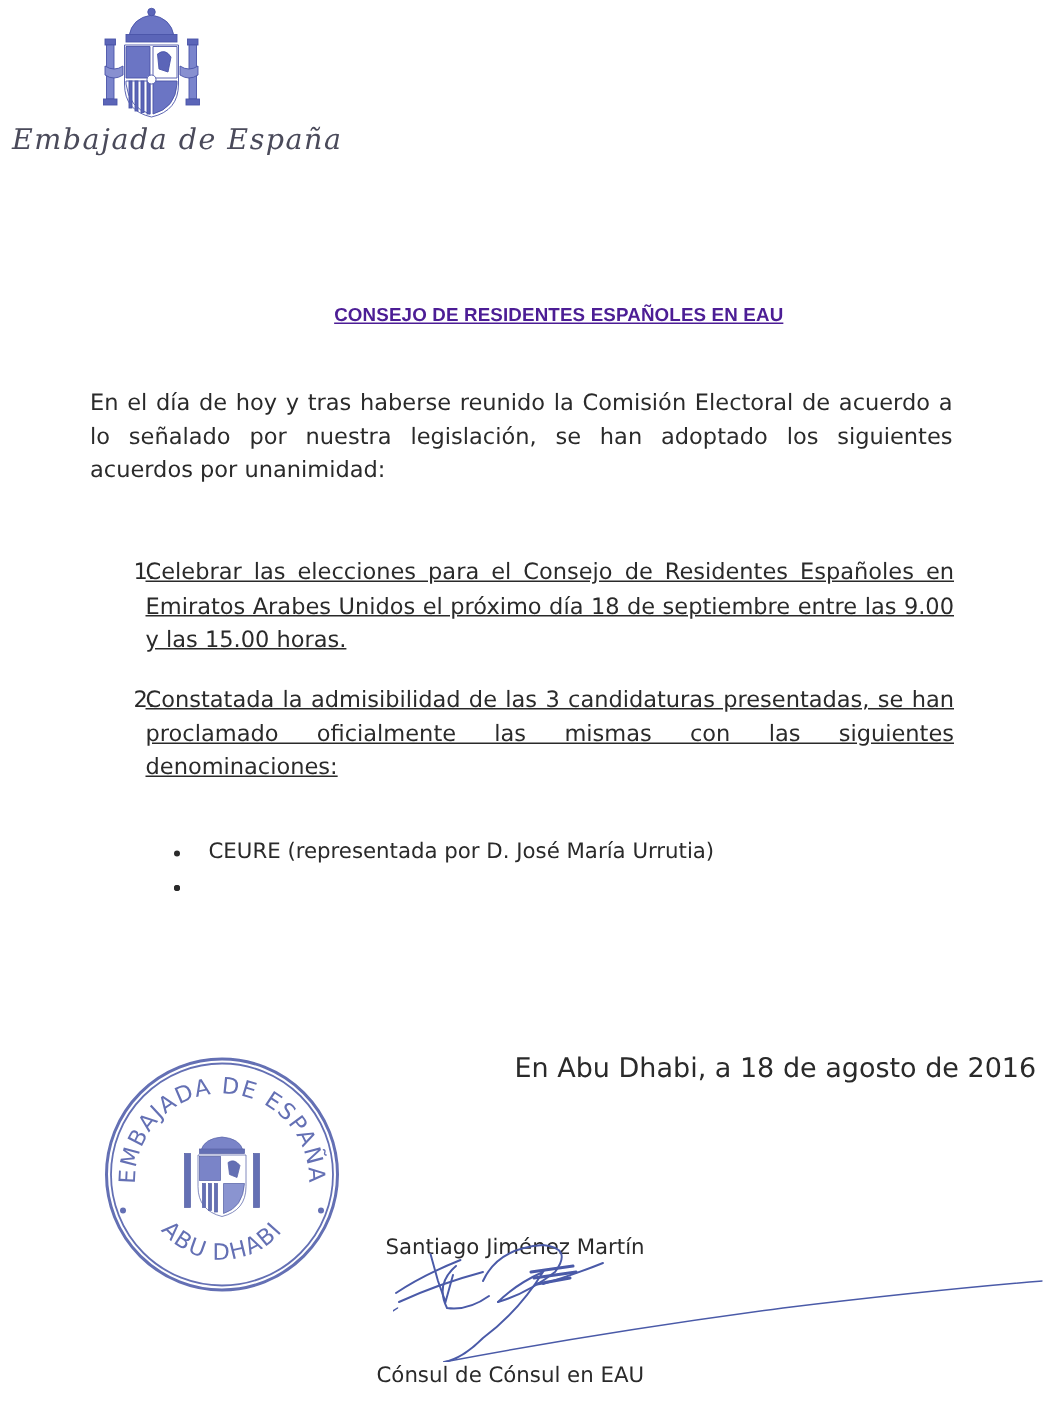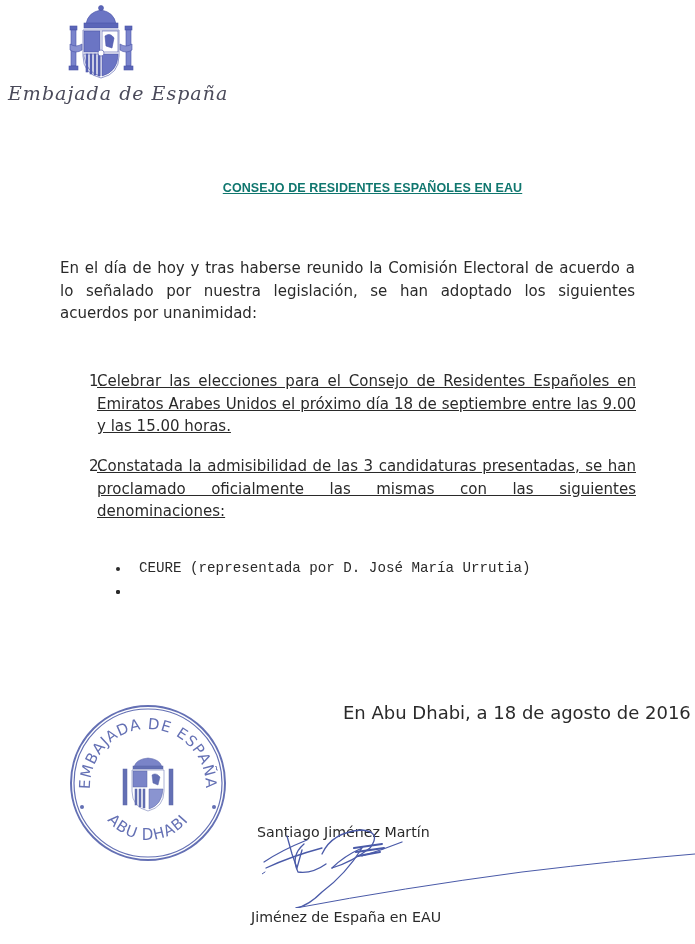--- a/index.html
+++ b/index.html
@@ -31,26 +31,26 @@
       font-style: italic;
       font-size: 19px;
       color: #4a4a5a;
       letter-spacing: 1px;
     }
 
     
     .doc-title {
       left: 0;
       width: 695px;
-      top: 181px;
+      top: 203px;
       text-align: center;
       font-family: "Liberation Sans", sans-serif;
       font-weight: bold;
       font-size: 12.5px;
-      color: #0f766e;
+      color: #4c1d95;
       text-decoration: underline;
       letter-spacing: 0.1px;
     }
     .doc-title span { margin-left: 50px; }
 
     .para {
       font-size: 15px;
       line-height: 22.5px;
       text-align: justify;
     }
@@ -76,21 +76,20 @@
     .item1 { top: 370px; }
     .item2 { top: 455px; }
 
     .bullets {
       left: 113px;
       top: 557px;
       width: 420px;
       margin: 0;
       padding: 0;
       list-style: none;
-      font-family: Liberation Mono, monospace;
     }
     .bullets li {
       position: relative;
       padding-left: 26px;
       font-size: 14.2px;
       line-height: 22.5px;
     }
     .bullets .dot {
       position: absolute;
       left: 3px;
@@ -244,13 +243,13 @@
       <path d="M60 28 Q70 6 100 4 Q120 6 108 22 Q90 36 70 42"></path>
       <path d="M70 42 Q82 30 100 22 Q84 48 60 66 Q46 80 34 82"></path>
       <path d="M92 22 L120 18 M94 26 L122 22 M96 30 L118 26" stroke-width="2"></path>
       <path d="M100 30 Q120 24 140 16"></path>
       <path d="M34 82 Q140 62 260 46 Q360 34 433 28" stroke-width="1"></path>
       <path d="M0 48 L3 46" stroke-width="1"></path>
     </g>
   </svg>
 </div>
 
-<div class="abs signer-title">Jiménez de España en EAU</div>
+<div class="abs signer-title">Cónsul de Cónsul en EAU</div>
 
 </body></html>

